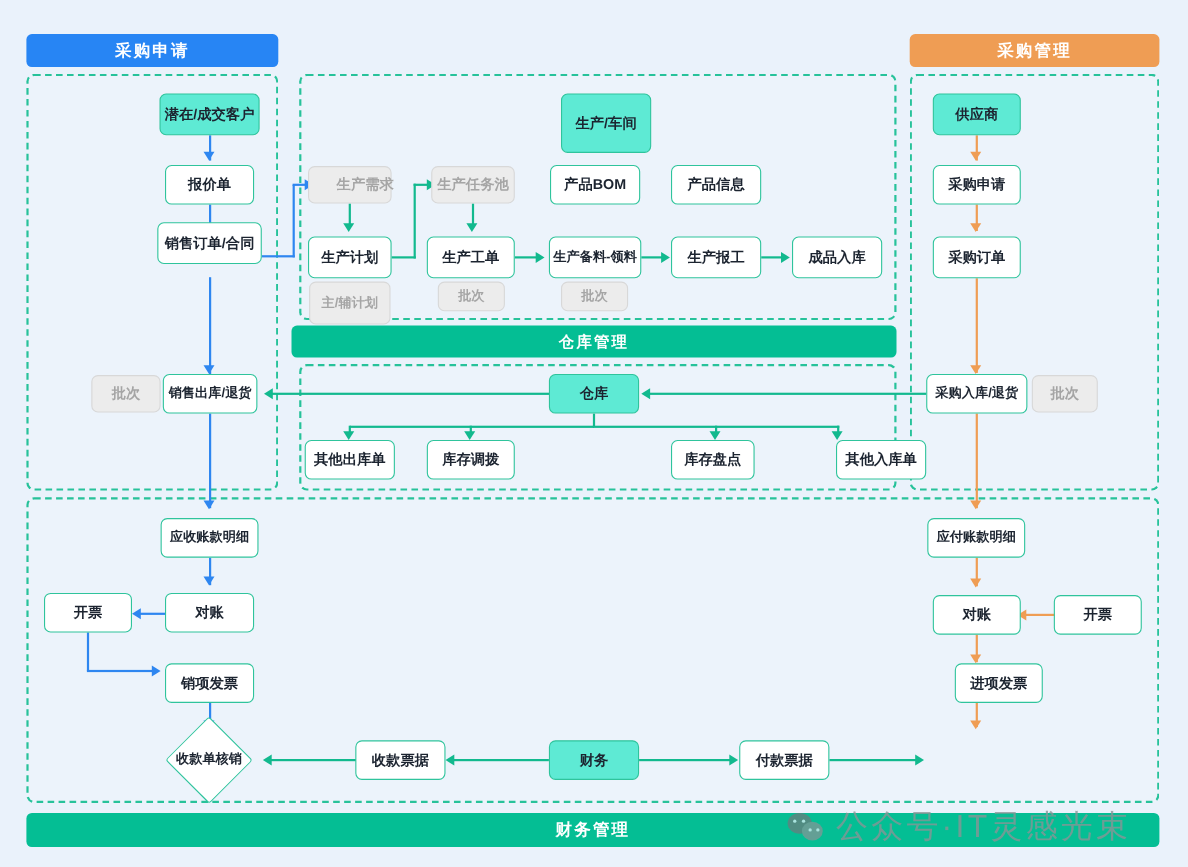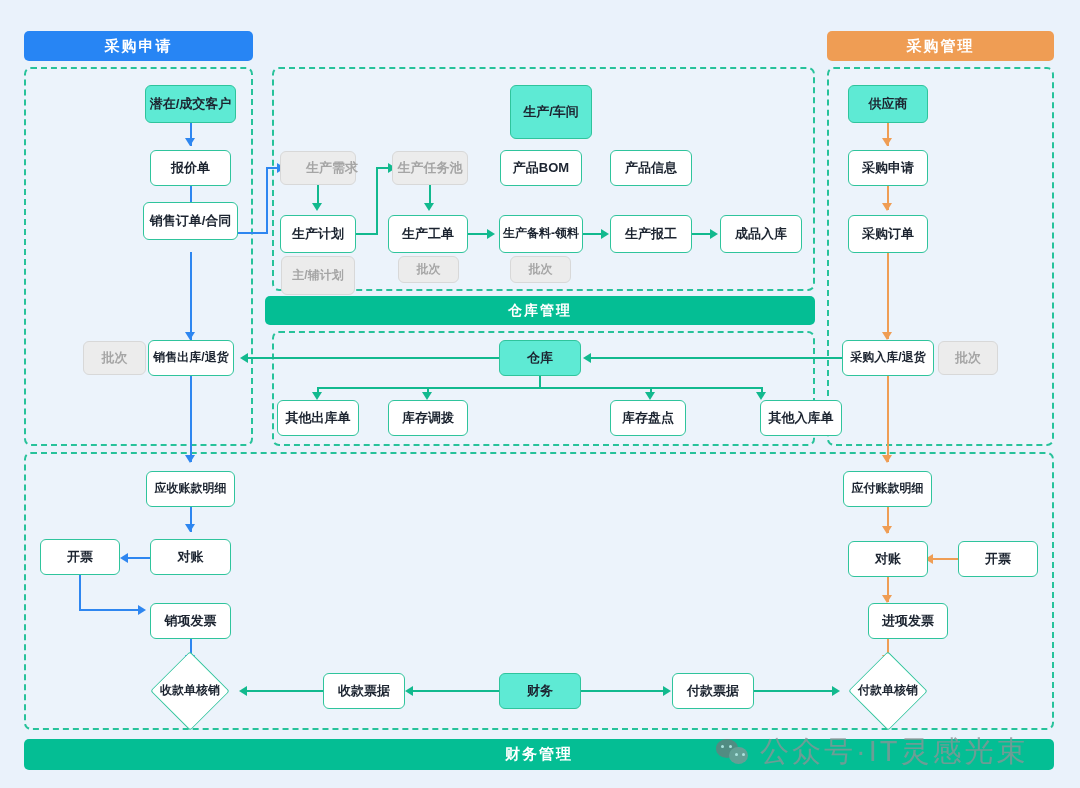--- a/index.html
+++ b/index.html
@@ -360,24 +360,20 @@
 
   <div class="ln v orng" style="left:887px;top:577px;height:25px;"></div>
   <div class="arw down a-orng" style="left:882px;top:595px;"></div>
 
   <div class="node" style="left:848px;top:603px;width:80px;height:36px;margin-left:20px;">
     <span>进项发票</span>
   </div>
   <div class="ln v orng" style="left:887px;top:639px;height:22px;"></div>
   <div class="arw down a-orng" style="left:882px;top:655px;"></div>
 
-  <div class="node diamond" style="left:838px;top:663px;">
-    <div class="dmd"></div>
-    <span style="font-size:12px;">付款单核销</span>
-  </div>
 
   <div id="watermark">
     <div class="wx">
       <div class="b1"></div>
         <div class="b2"></div>
       <i style="left:5px;top:6px;"></i>
         <i style="left:13px;top:6px;"></i>
       <i style="left:19px;top:14px;"></i>
         <i style="left:26px;top:14px;"></i>
     </div>

